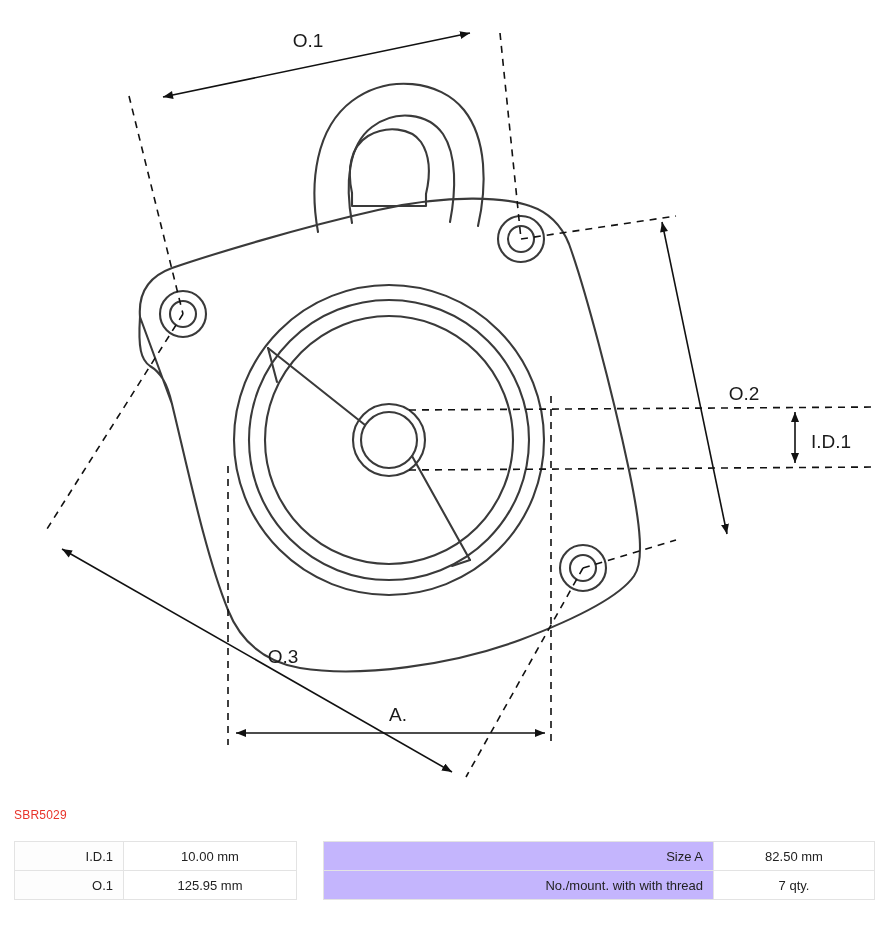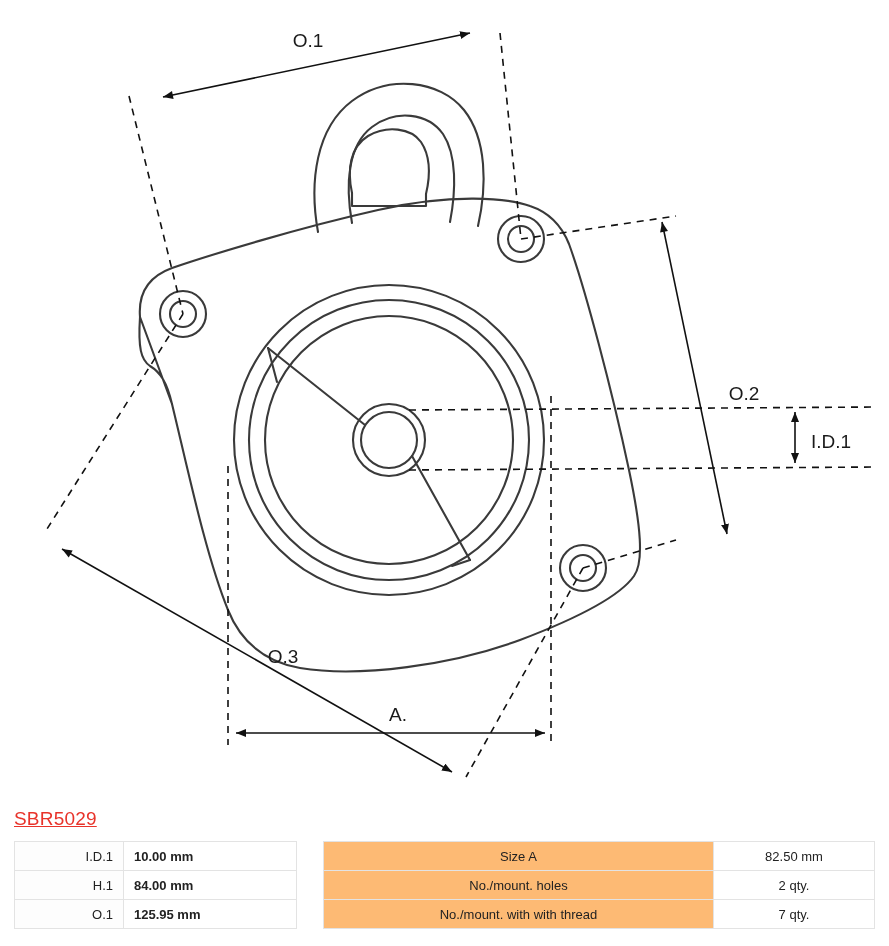--- a/index.html
+++ b/index.html
@@ -19,25 +19,24 @@
     position: absolute;
     left: 0;
     top: 0;
     width: 889px;
     height: 800px;
   }
   .part-title {
     position: absolute;
     left: 14px;
     top: 808px;
-    font-size: 19px;
+    font-size: 12px;
     color: #e8332a;
     font-weight: normal;
     letter-spacing: 0.2px;
-    text-decoration: underline;
   }
   .spec-table {
     position: absolute;
     left: 14px;
     top: 841px;
     width: 861px;
     border-collapse: collapse;
     font-size: 13px;
   }
   .spec-table td {
@@ -46,32 +45,31 @@
     padding: 0 10px;
     color: #222;
     background: #ffffff;
   }
   .spec-table td.lbl {
     text-align: right;
     width: 88px;
     background: #fdfdfd;
   }
   .spec-table td.val {
-    text-align: left;
+    text-align: center;
     width: 152px;
-    font-weight: bold;
   }
   .spec-table td.gap {
     border: none;
     width: 6px;
     background: #ffffff;
   }
   .spec-table td.lbl2 {
-    text-align: center;
-    background: #fdba74;
+    text-align: right;
+    background: #c4b5fd;
   }
   .spec-table td.val2 {
     text-align: center;
     width: 140px;
   }
   svg text {
     font-family: "Liberation Sans", sans-serif;
     font-size: 19px;
     fill: #1a1a1a;
   }
@@ -175,27 +173,20 @@
 <table class="spec-table">
   <tbody>
     <tr>
       <td class="lbl">I.D.1</td>
       <td class="val">10.00 mm</td>
       <td class="gap"></td>
       <td class="lbl2">Size A</td>
       <td class="val2">82.50 mm</td>
     </tr>
     <tr>
-      <td class="lbl">H.1</td>
-      <td class="val">84.00 mm</td>
-      <td class="gap"></td>
-      <td class="lbl2">No./mount. holes</td>
-      <td class="val2">2 qty.</td>
-    </tr>
-    <tr>
       <td class="lbl">O.1</td>
       <td class="val">125.95 mm</td>
       <td class="gap"></td>
       <td class="lbl2">No./mount. with with thread</td>
       <td class="val2">7 qty.</td>
     </tr>
   </tbody>
 </table>
 
 </body></html>

